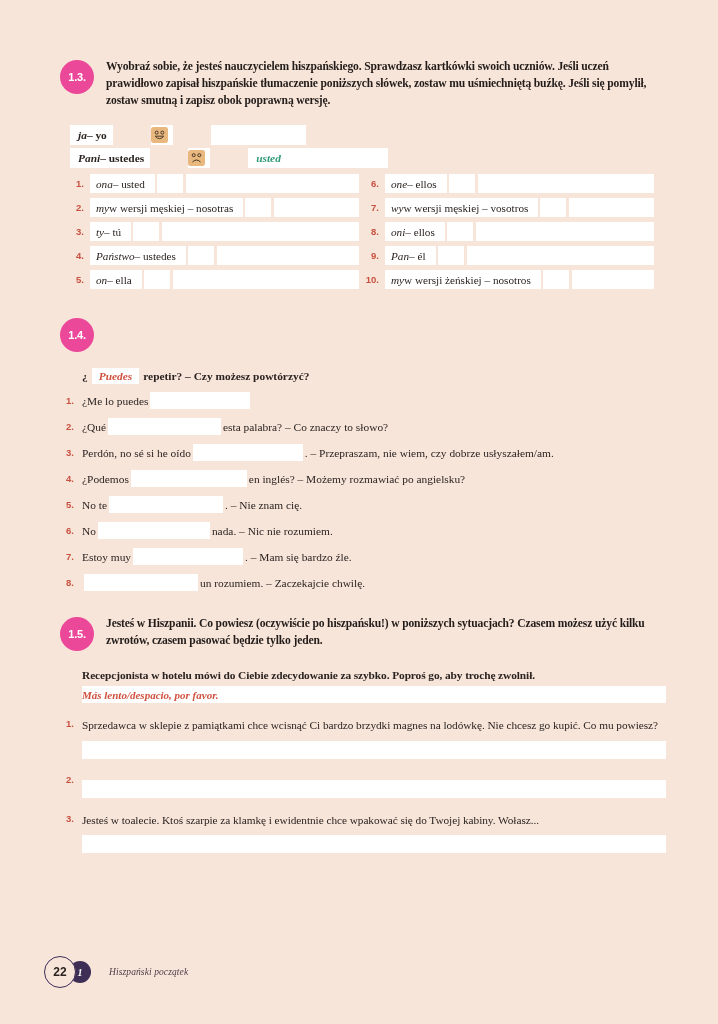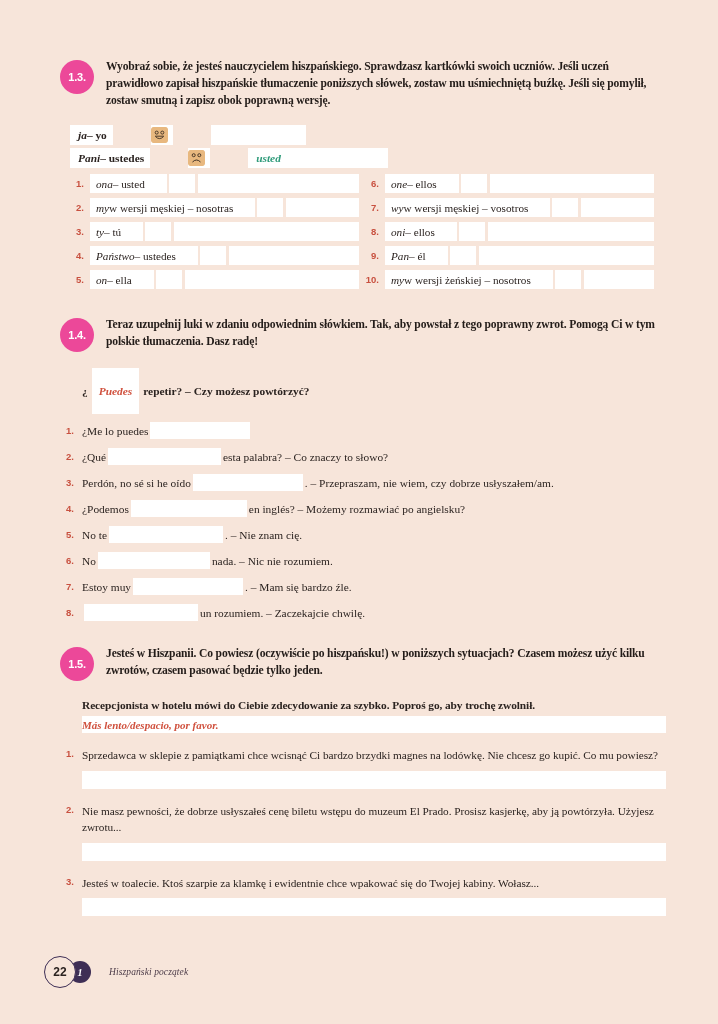--- a/index.html
+++ b/index.html
@@ -131,21 +131,21 @@
     font-family: "Liberation Sans", sans-serif;
     font-weight: bold;
     font-size: 9.5px;
     box-sizing: border-box;
   }
   .t-text {
     background: #ffffff;
     height: 19px;
     display: flex;
     align-items: center;
-    padding: 0 22px 0 6px;
+    padding: 0 10px 0 6px;
     font-size: 11.2px;
     white-space: nowrap;
   }
   .t-text i { font-style: italic; }
   .t-small {
     background: #ffffff;
     height: 19px;
     width: 26px;
     margin-left: 2px;
   }
@@ -163,21 +163,21 @@
     font-size: 11.4px;
     font-weight: bold;
     display: flex;
     align-items: center;
   }
   .sample14 .redbox {
     background: #ffffff;
     color: #d0513e;
     font-style: italic;
     font-weight: bold;
-    padding: 17px 7px;
+    padding: 2px 7px;
     margin: 0 4px;
   }
   .q-list { margin-top: 8px; }
   .q-row {
     display: flex;
     align-items: center;
     margin-bottom: 9px;
     font-size: 11.4px;
   }
   .q-num {
@@ -438,21 +438,20 @@
           </div>
         </div>
 
       </div>
     </div>
   </div>
 
   <div class="ex-block p14">
     <div class="ex-head">
       <div class="ex-badge">1.4.</div>
-      <div class="ex-instr">Teraz uzupełnij luki w zdaniu odpowiednim słówkiem. Tak, aby powstał z tego poprawny zwrot. Pomogą Ci w tym polskie tłumaczenia. Dasz radę!</div>
     </div>
 
     <div class="sample14">
       <span>¿</span>
       <span class="redbox">Puedes</span>
       <span>repetir? – Czy możesz powtórzyć?</span>
     </div>
 
     <div class="q-list">
       <div class="q-row">
@@ -518,21 +517,20 @@
       <div class="sit-num">1.</div>
       <div class="sit-body">
         <div class="sit-text">Sprzedawca w sklepie z pamiątkami chce wcisnąć Ci bardzo brzydki magnes na lodówkę. Nie chcesz go kupić. Co mu powiesz?</div>
         <div class="sit-line"></div>
       </div>
     </div>
 
     <div class="sit">
       <div class="sit-num">2.</div>
       <div class="sit-body">
-        <div class="sit-text">Nie masz pewności, że dobrze usłyszałeś cenę biletu wstępu do muzeum El Prado. Prosisz kasjerkę, aby ją powtórzyła. Użyjesz zwrotu...</div>
         <div class="sit-line"></div>
       </div>
     </div>
 
     <div class="sit">
       <div class="sit-num">3.</div>
       <div class="sit-body">
         <div class="sit-text">Jesteś w toalecie. Ktoś szarpie za klamkę i ewidentnie chce wpakować się do Twojej kabiny. Wołasz...</div>
         <div class="sit-line"></div>
       </div>

